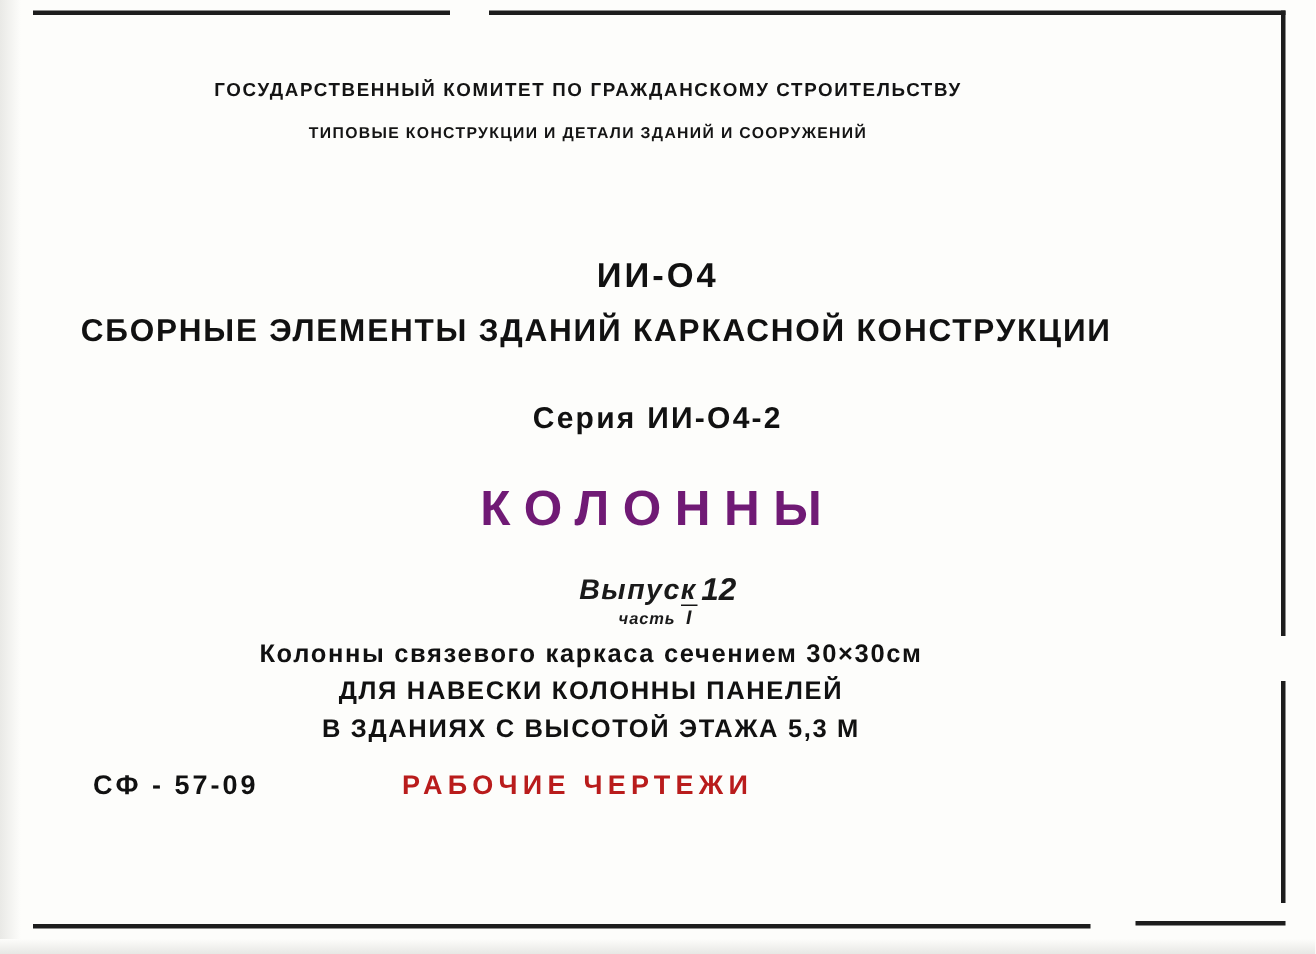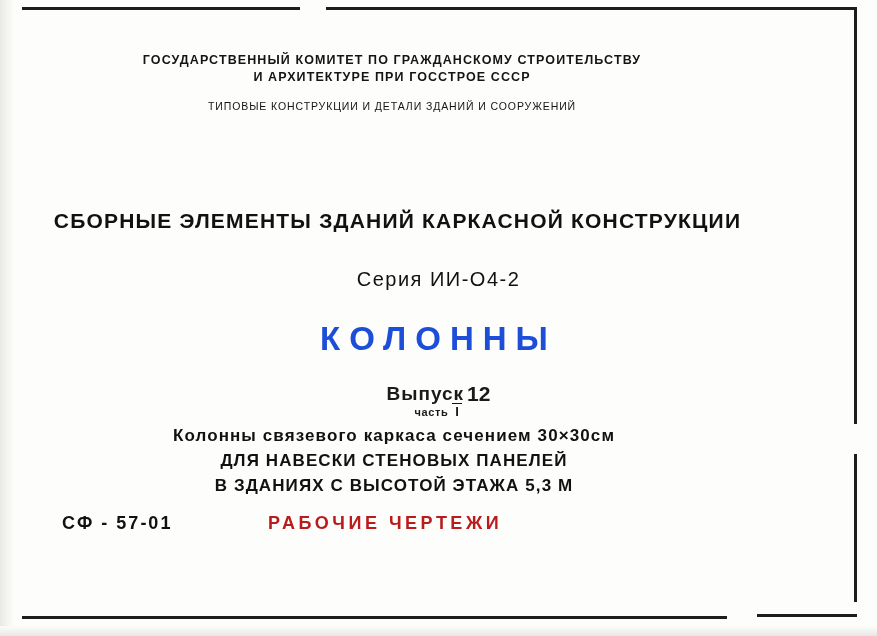--- a/index.html
+++ b/index.html
@@ -100,21 +100,21 @@
   .org-line {
     font-size: 12.5px;
     font-weight: bold;
     letter-spacing: 1.1px;
     line-height: 17px;
     color: #141414;
   }
   .org-sub {
     margin-top: 14px;
     font-size: 10.5px;
-    font-weight: normal;
+    font-weight: bold;
     letter-spacing: 0.9px;
     color: #141414;
   }
 
   .series-code {
     position: absolute;
     left: 0;
     top: 170px;
     width: 877px;
     font-size: 23px;
@@ -131,44 +131,45 @@
     font-weight: bold;
     letter-spacing: 1.2px;
     color: #111;
   }
   .series-line {
     position: absolute;
     left: 0;
     top: 268px;
     width: 877px;
     font-size: 20px;
-    font-weight: normal;
+    font-weight: bold;
     letter-spacing: 1.5px;
     color: #111;
   }
   .big-word {
     position: absolute;
     left: 0;
     top: 320px;
     width: 877px;
     font-size: 33px;
     font-weight: bold;
     letter-spacing: 9px;
-    color: #1d4ed8;
+    color: #701a75;
   }
 
   .issue-block {
     position: absolute;
     left: 0;
     top: 382px;
     width: 877px;
   }
   .issue-row {
     display: inline-block;
     position: relative;
+    font-style: italic;
   }
   .issue-word {
     font-size: 19px;
     font-weight: bold;
     letter-spacing: 1px;
     vertical-align: middle;
   }
   .issue-num {
     font-size: 21px;
     font-weight: bold;
@@ -242,44 +243,44 @@
 
   <div class="frame-top"></div>
   <div class="frame-top-gap"></div>
   <div class="frame-right"></div>
   <div class="frame-right-gap"></div>
   <div class="frame-bottom-left"></div>
   <div class="frame-bottom-right"></div>
 
   <div class="org-block ctr">
     <div class="org-line">ГОСУДАРСТВЕННЫЙ  КОМИТЕТ  ПО  ГРАЖДАНСКОМУ  СТРОИТЕЛЬСТВУ</div>
-    <div class="org-line">И  АРХИТЕКТУРЕ   ПРИ  ГОССТРОЕ  СССР</div>
     <div class="org-sub">ТИПОВЫЕ КОНСТРУКЦИИ И  ДЕТАЛИ ЗДАНИЙ И СООРУЖЕНИЙ</div>
   </div>
 
+  <div class="series-code ctr">ИИ-О4</div>
 
   <div class="title-main ctr">СБОРНЫЕ ЭЛЕМЕНТЫ  ЗДАНИЙ  КАРКАСНОЙ КОНСТРУКЦИИ</div>
 
   <div class="series-line ctr">Серия ИИ-О4-2</div>
 
   <div class="big-word ctr">КОЛОННЫ</div>
 
   <div class="issue-block ctr">
     <div class="issue-row">
       <span class="issue-word">Выпуск</span><span class="issue-num">12</span>
       <div class="part-row">
         <span>часть</span><span class="part-num">I</span>
       </div>
     </div>
   </div>
 
   <div class="desc-block ctr">
     <div class="desc-line">Колонны связевого  каркаса сечением 30×30см</div>
-    <div class="desc-line">ДЛЯ    НАВЕСКИ    СТЕНОВЫХ   ПАНЕЛЕЙ</div>
+    <div class="desc-line">ДЛЯ    НАВЕСКИ    КОЛОННЫ   ПАНЕЛЕЙ</div>
     <div class="desc-line">В  ЗДАНИЯХ  С  ВЫСОТОЙ  ЭТАЖА  5,3 М</div>
   </div>
 
-  <div class="doc-code">СФ - 57-01</div>
+  <div class="doc-code">СФ - 57-09</div>
   <div class="doc-kind">РАБОЧИЕ    ЧЕРТЕЖИ</div>
 
   <div class="watermark">gbi22.ru</div>
 
 </div>
 
 </body></html>

